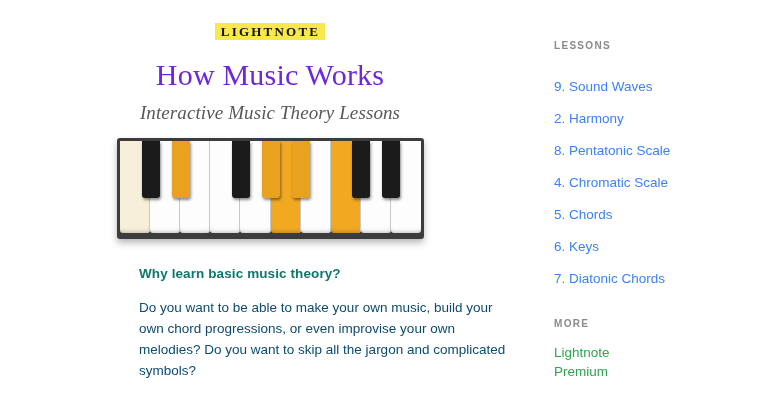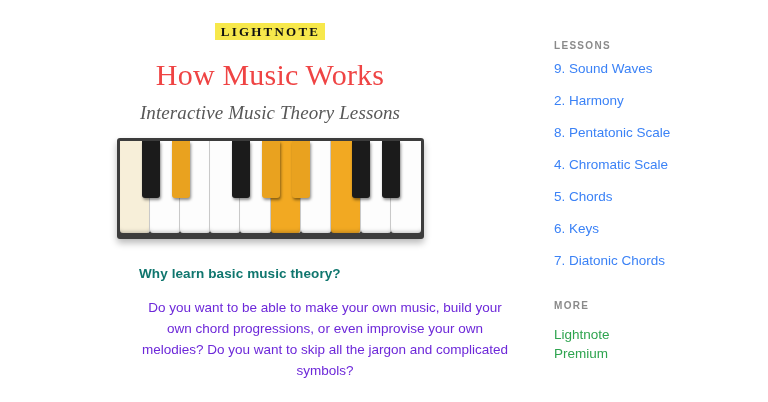--- a/index.html
+++ b/index.html
@@ -45,21 +45,21 @@
     top: 58px;
     left: 0;
     width: 540px;
     text-align: center;
   }
   .hero h1 {
     margin: 0;
     font-family: "Liberation Serif", serif;
     font-size: 30px;
     font-weight: normal;
-    color: #ef4444;
+    color: #6d28d9;
     letter-spacing: 0.2px;
   }
   .hero h2 {
     margin: 10px 0 0 0;
     font-family: "Liberation Serif", serif;
     font-size: 19px;
     font-weight: normal;
     color: #585858;
     letter-spacing: 0.1px;
     font-style: italic;
@@ -121,37 +121,36 @@
     margin: 0 0 16px 0;
     font-size: 13.5px;
     font-weight: bold;
     color: #0f766e;
     letter-spacing: 0.1px;
   }
   .content p {
     margin: 0 0 16px 0;
     font-size: 13.5px;
     line-height: 21px;
-    color: #6d28d9;
-    text-align: center;
+    color: #0c4a6e;
   }
 
   
   .sidebar {
     position: absolute;
     top: 40px;
     left: 554px;
     width: 200px;
   }
   .side-head {
     font-size: 10px;
     font-weight: bold;
     letter-spacing: 1.3px;
     color: #8a8a8a;
-    margin-bottom: 8px;
+    margin-bottom: 26px;
   }
   .side-link {
     display: block;
     font-size: 13.5px;
     line-height: 19px;
     color: #3b82f6;
     text-decoration: none;
     margin-bottom: 13px;
     max-width: 130px;
   }

